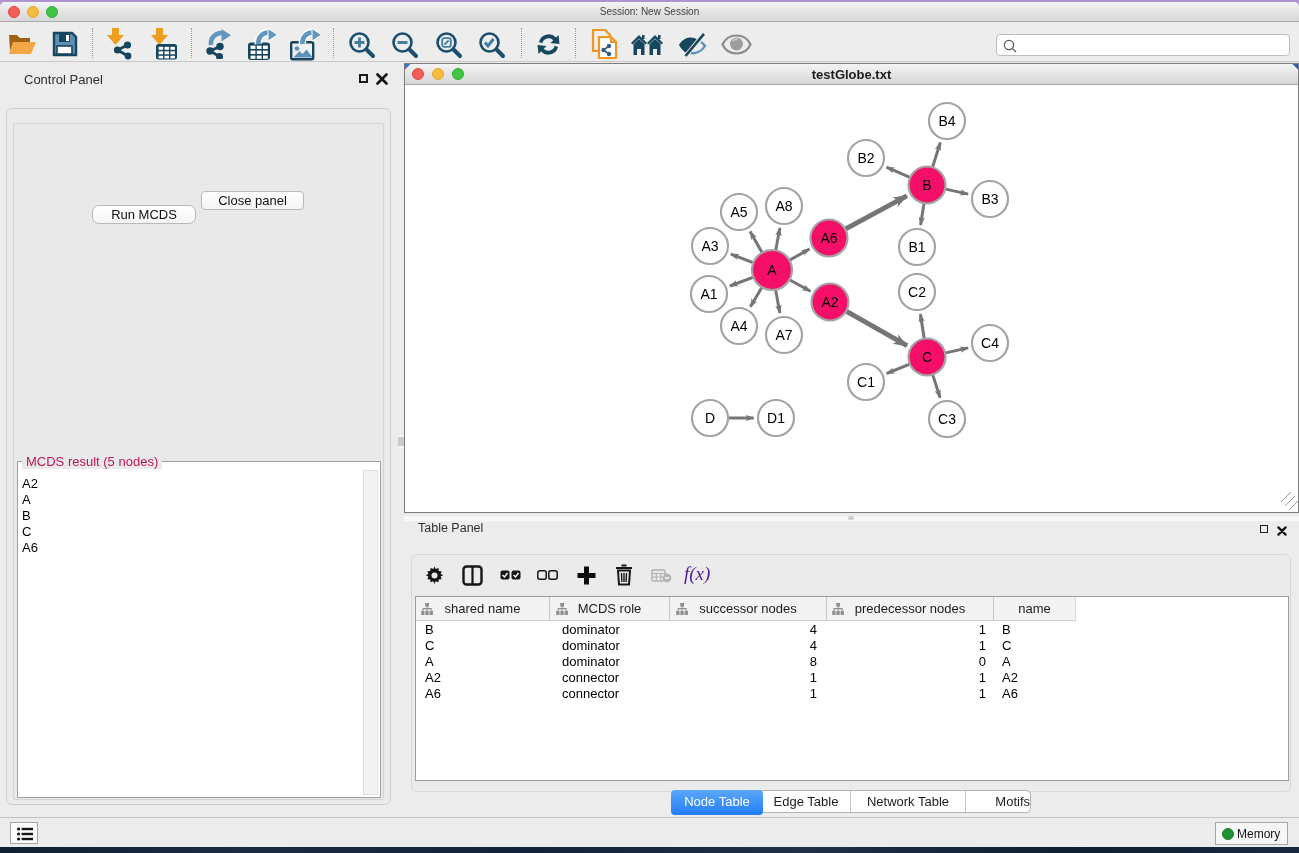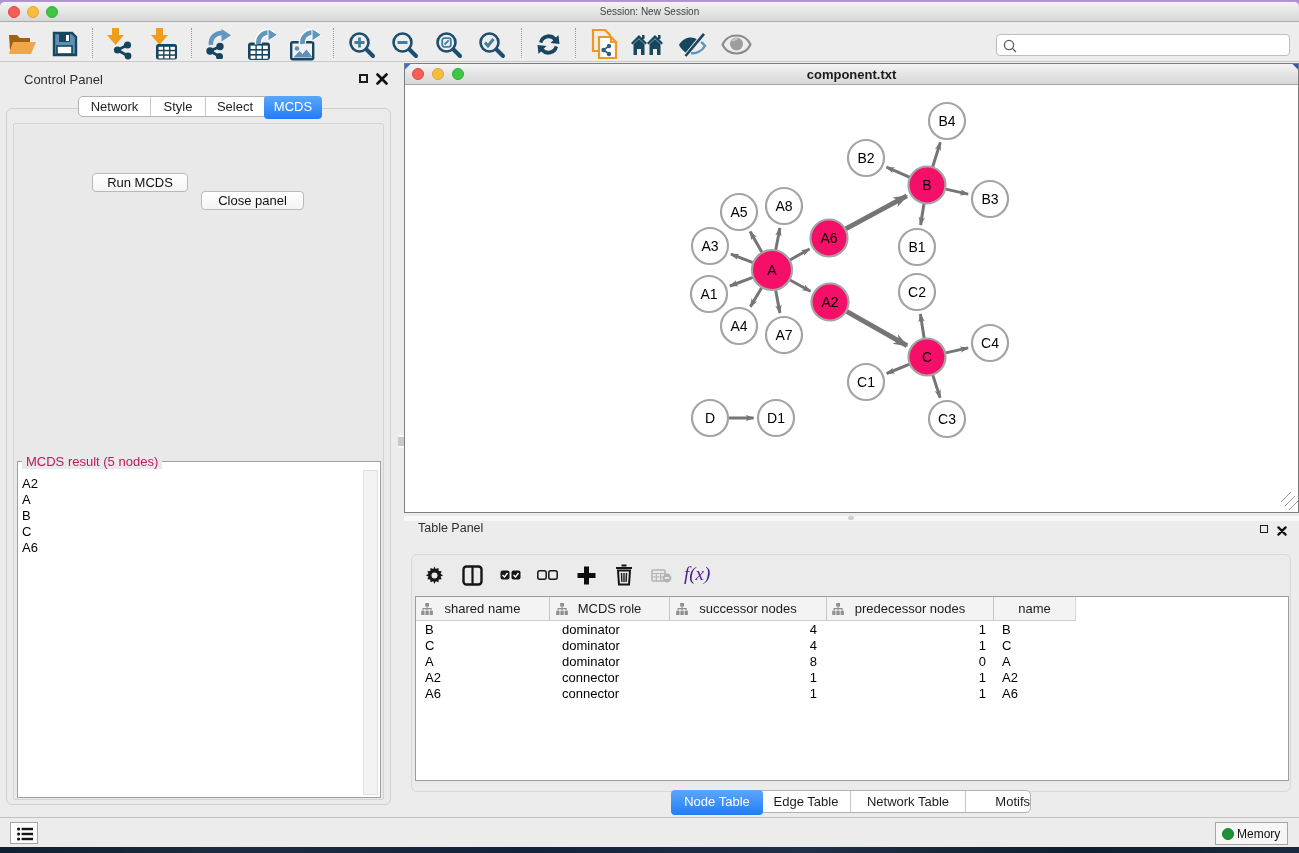--- a/index.html
+++ b/index.html
@@ -207,38 +207,32 @@
       </svg>
     </div>
   </div>
 
   <div class="abs ptitle" style="left:24px;top:70px;">Control Panel</div>
   <div class="abs winbtn-sq" style="left:359px;top:72px;"></div>
   <svg class="abs" style="left:376px;top:71px;" width="12" height="12" viewBox="0 0 12 12">
       <path d="M1.5,1.5 L10.5,10.5 M10.5,1.5 L1.5,10.5" stroke="#111" stroke-width="2.6" stroke-linecap="round"></path>
     </svg>
   <div class="abs" id="cp-outer"></div>
-  <div class="abs seg" style="left:78px;top:94px;width:244px;height:21px;">
-    <div style="width:72px;">Network</div>
-    <div style="width:55px;">Style</div>
-    <div style="width:59px;">Select</div>
-    <div class="sel" style="width:58px;line-height:21px;margin:-1px;height:23px;">MCDS</div>
-  </div>
   <div class="abs" id="cp-inner"></div>
-  <div class="abs btn" style="left:92px;top:171px;width:96px;height:19px;line-height:18px;">Run MCDS</div>
+  <div class="abs btn" style="left:92px;top:203px;width:104px;height:19px;line-height:18px;border-radius:7px;">Run MCDS</div>
   <div class="abs btn" style="left:201px;top:189px;width:103px;height:19px;line-height:18px;">Close panel</div>
   <div class="abs" id="groupbox">
     <div class="abs" id="gb-legend">MCDS result (5 nodes)</div>
     <div class="abs" id="gb-scroll"></div>
     <div class="abs" id="gb-list">A2<br>A<br>B<br>C<br>A6</div>
   </div>
 
   <div class="abs" id="netwin">
     <div class="abs" id="net-titlebar">
-      <div class="title">component.txt</div>
+      <div class="title">testGlobe.txt</div>
       <div class="abs tl" style="left:7px;top:4px;background:#f35f58;border:1px solid #e4453e;"></div>
       <div class="abs tl" style="left:27px;top:4px;background:#f6bd3c;border:1px solid #e2a730;"></div>
       <div class="abs tl" style="left:47px;top:4px;background:#3fc444;border:1px solid #2faf35;"></div>
     </div>
     <div class="abs" id="graph" style="left:0;top:22px;">
       <svg width="893" height="428" viewBox="0 0 893 428" font-family="Liberation Sans, sans-serif">
         <defs>
           <marker id="ar" viewBox="0 0 10 10" refX="9" refY="5" markerWidth="3" markerHeight="3" orient="auto">
             <path d="M0,1.4 L10,5 L0,8.6 L2.8,5 z" fill="#757575"></path>
           </marker>

